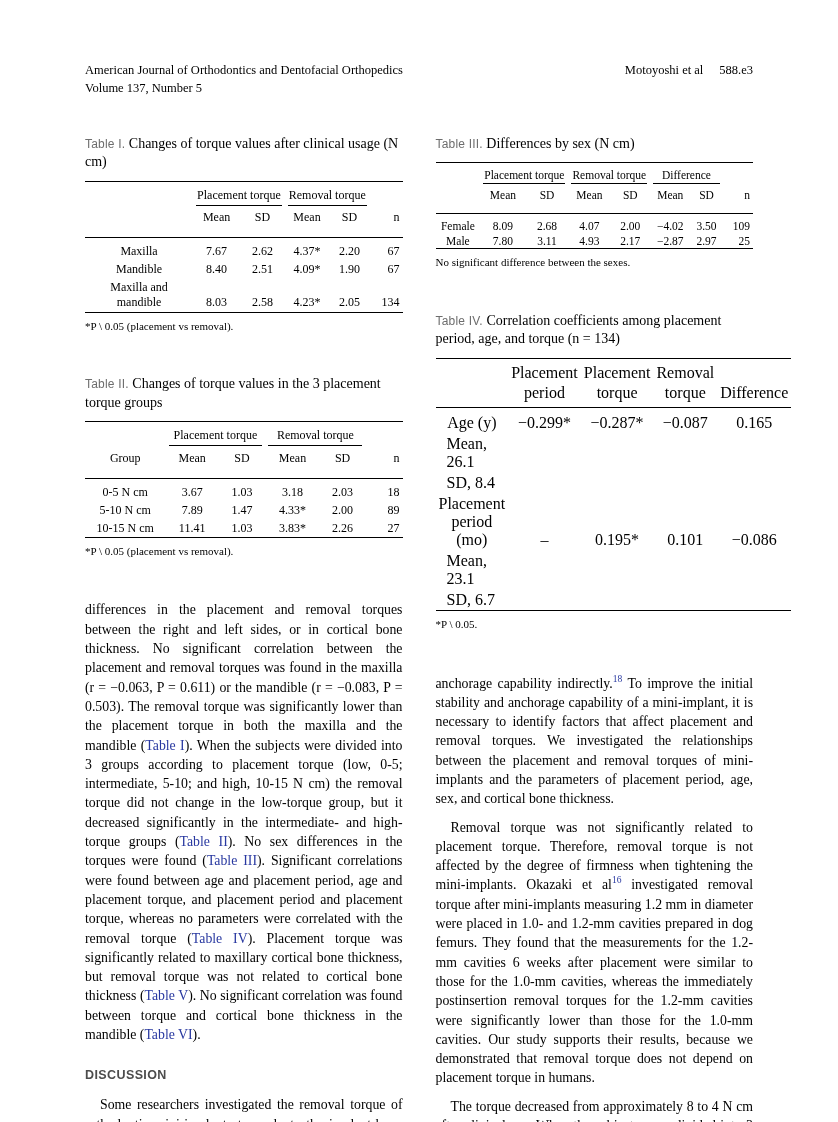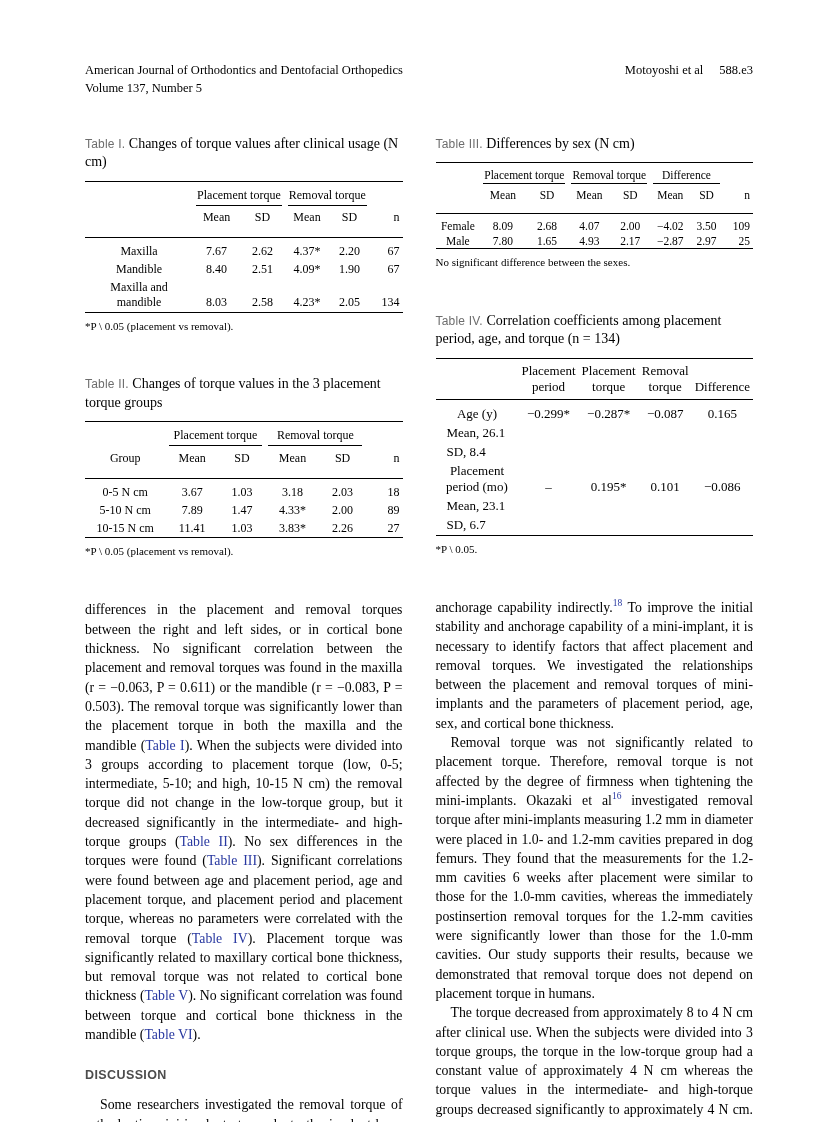--- a/index.html
+++ b/index.html
@@ -37,21 +37,21 @@
   .dtable td.subname { padding-left:11px; text-align:left; }
   .tfoot { font-size:11px; margin-top:6px; line-height:1.3; }
 
   
   .t4 th { line-height:1.25; }
   .t4 thead th { border-bottom:1.2px solid #000; padding-bottom:4px; padding-top:4px; }
 
   
   .bodytext { font-size:13.8px; line-height:19.3px; text-align:justify;
     hyphens:auto; -webkit-hyphens:auto; }
-  .bodytext + .bodytext { margin-top:0; }
+  .bodytext + .bodytext { margin-top:9px; }
   .indent { text-indent:15px; }
   .xref { color:#2838a0; text-decoration:none; }
   sup.ref { color:#2838a0; font-size:9.5px; line-height:0; }
   .sect { font-family:"Liberation Sans", sans-serif; font-weight:bold; font-size:12.5px;
     color:#4c4c4c; letter-spacing:0.4px; margin:24px 0 13px 0; }
 </style>
 </head>
 <body>
 
 <div class="page">
@@ -247,35 +247,35 @@
               <td>2.68</td>
               <td>4.07</td>
               <td>2.00</td>
               <td>−4.02</td>
               <td>3.50</td>
               <td class="ncol">109</td>
             </tr>
             <tr>
               <td class="stub">Male</td>
               <td>7.80</td>
-              <td>1.65</td>
+              <td>3.11</td>
               <td>4.93</td>
               <td>2.17</td>
               <td>−2.87</td>
               <td>2.97</td>
               <td class="ncol">25</td>
             </tr>
           </tbody>
         </table>
         <p class="tfoot">No significant difference between the sexes.</p>
       </section>
 
       <section class="table-block">
         <p class="tcaption"><span class="tlabel">Table IV.</span> <span>Correlation coefficients among placement period, age, and torque (n = 134)</span></p>
-        <table class="dtable t4" style="font-size:13px;">
+        <table class="dtable t4" style="font-size:16px;">
           <colgroup>
               <col style="width:104px">
               <col style="width:54px">
               <col style="width:56px">
               <col style="width:50px">
               <col style="width:54px">
             </colgroup>
           <thead>
             <tr>
               <th class="stub"></th>

